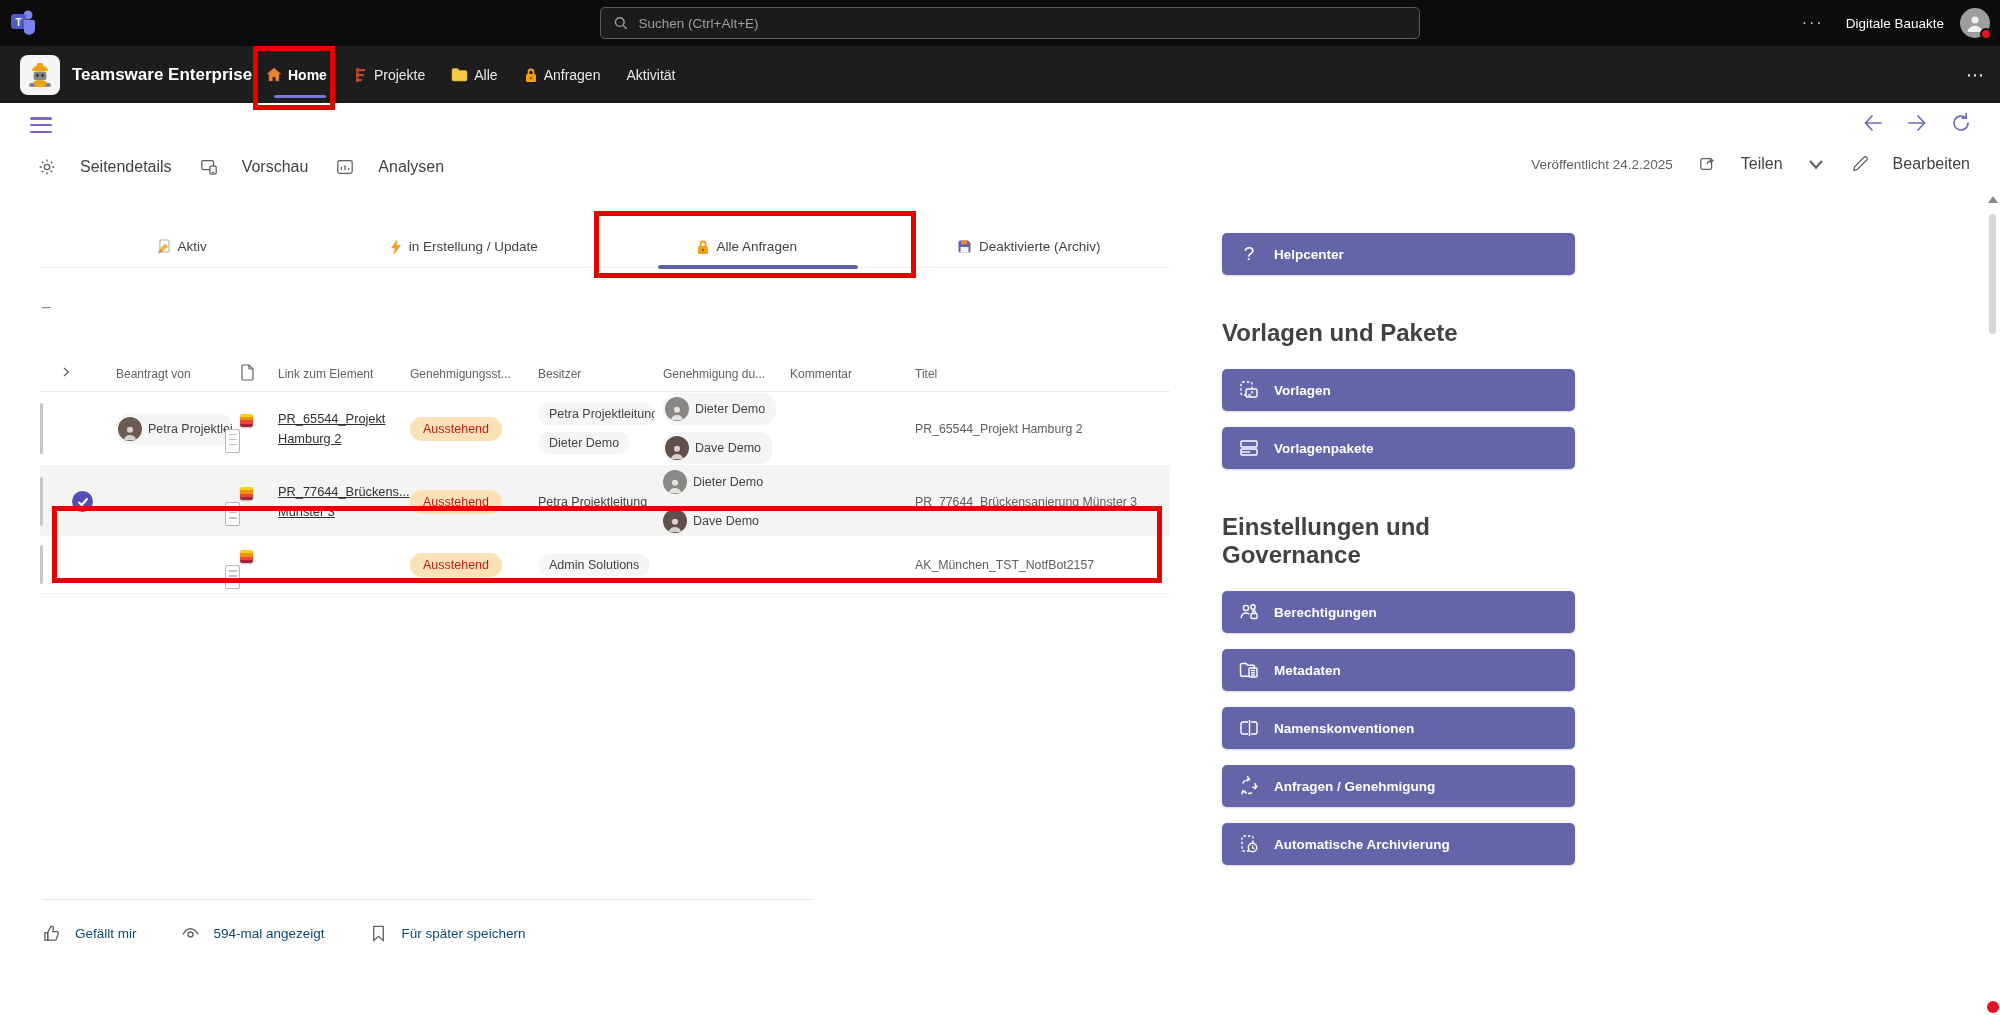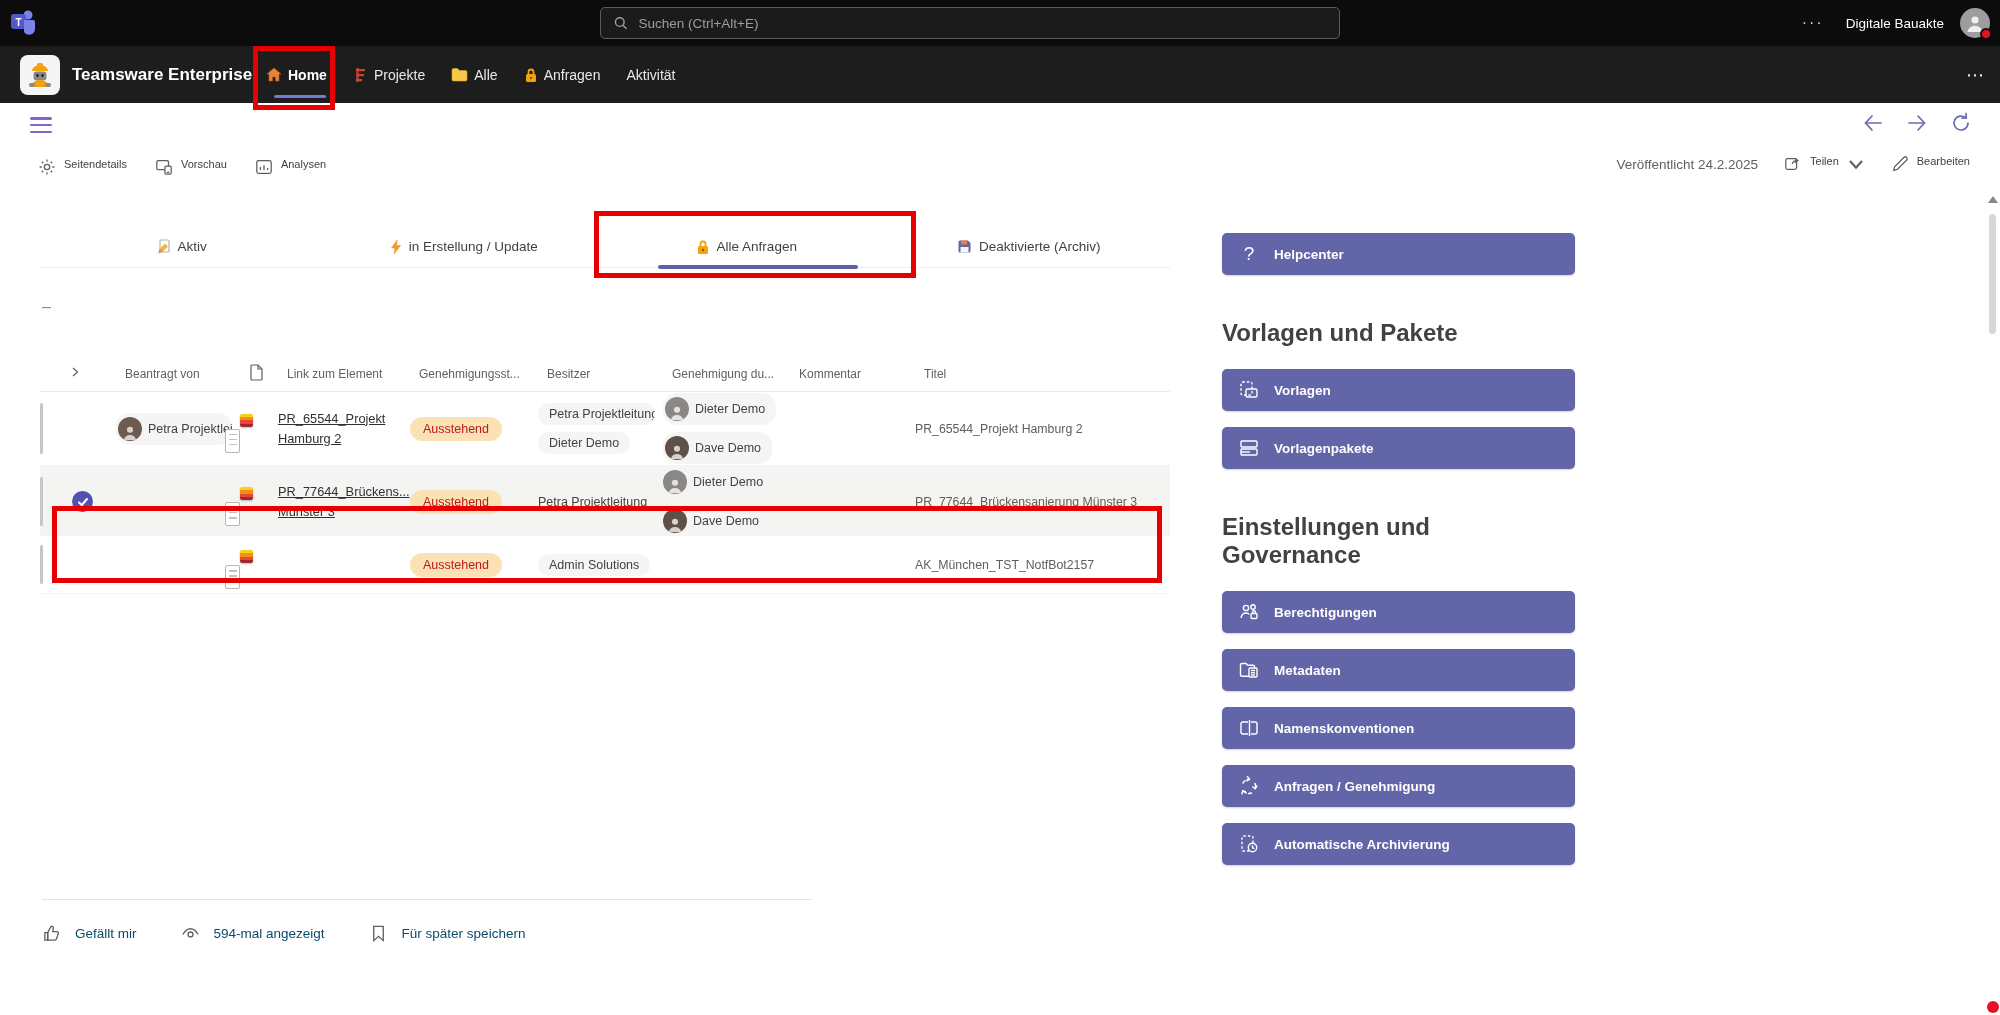--- a/index.html
+++ b/index.html
@@ -3,21 +3,21 @@
 <meta charset="utf-8">
 <style>
   * { margin:0; padding:0; box-sizing:border-box; }
   html,body { width:2000px; height:1015px; }
   body { font-family:"Liberation Sans", sans-serif; background:#fff; overflow:hidden; position:relative; }
   #screen { position:absolute; inset:0; width:2000px; height:1015px; background:#fff; }
 
   
   .top-bar { position:absolute; left:0; top:0; width:2000px; height:46px; background:#0c0c0c; }
   .teams-logo { position:absolute; left:10px; top:8px; width:26px; height:28px; }
-  .search-box { position:absolute; left:600px; top:7px; width:740px; height:32px; background:#1b1b1b;
+  .search-box { position:absolute; left:600px; top:7px; width:820px; height:32px; background:#1b1b1b;
     border:1px solid #5c5c5c; border-radius:5px; display:flex; align-items:center; padding:0 12px; gap:10px; }
   .search-box input { background:transparent; border:none; outline:none; color:#cfcfcf; font-size:13.5px; width:100%; font-family:inherit; }
   .search-box input::placeholder { color:#9d9d9d; }
   .topbar-right { position:absolute; right:10px; top:0; height:46px; display:flex; align-items:center; gap:16px; }
   .topbar-more { color:#cfcfcf; font-size:16px; letter-spacing:2px; padding:0 6px; cursor:default; }
   .tenant-label { color:#ffffff; font-size:13.5px; }
   .tenant-avatar { position:relative; width:30px; height:30px; border-radius:50%; background:#9d9d9d; display:flex; align-items:center; justify-content:center; overflow:visible; }
   .tenant-avatar svg { width:20px; height:20px; }
   .presence-dot { position:absolute; right:-2px; bottom:-2px; width:12px; height:12px; border-radius:50%; background:#e81123; border:2px solid #0c0c0c; }
 
@@ -31,39 +31,39 @@
   .header-tab.active .tab-underline { position:absolute; left:50%; transform:translateX(-42%); bottom:5px; width:52px; height:3px; background:#7679d4; border-radius:2px; }
   .header-more { position:absolute; right:14px; top:0; height:57px; display:flex; align-items:center; color:#e8e8e8; font-size:18px; letter-spacing:2px; }
 
   
   .hamburger { position:absolute; left:30px; top:117px; width:22px; height:16px; display:flex; flex-direction:column; justify-content:space-between; cursor:pointer; }
   .hamburger span { display:block; height:2.5px; background:#8464c8; border-radius:2px; }
   .nav-arrows { position:absolute; right:28px; top:112px; display:flex; align-items:center; gap:22px; color:#6a6bb3; }
   .nav-arrows svg { width:22px; height:22px; cursor:pointer; }
 
   .page-toolbar { position:absolute; left:38px; top:158px; display:flex; align-items:center; gap:28px; }
-  .toolbar-item { display:flex; align-items:flex-start; gap:8px; color:#424242; font-size:11px; cursor:pointer; }
+  .toolbar-item { display:flex; align-items:flex-end; gap:24px; color:#424242; font-size:16px; cursor:pointer; }
   .toolbar-item svg { width:18px; height:18px; color:#5f5f5f; }
   .page-toolbar-right { position:absolute; right:30px; top:155px; display:flex; align-items:center; gap:26px; }
   .published-label { color:#616161; font-size:13.5px; }
   .chev-small { width:12px; height:12px; color:#616161; }
 
   
   .content-tabs { position:absolute; left:40px; top:226px; width:1130px; height:42px; display:flex; border-bottom:1px solid #f0efee; }
   .content-tab { position:relative; flex:1; display:flex; align-items:center; justify-content:center; gap:7px; font-size:13.5px; color:#424242; cursor:pointer; }
   .content-tab .ct-underline { display:none; }
   .content-tab.active .ct-underline { display:block; position:absolute; left:50%; transform:translateX(-44%); bottom:-2px; width:200px; height:4px; background:#5f61a8; border-radius:2px; }
 
   .collapse-all { position:absolute; left:42px; top:300px; width:16px; height:16px; color:#8a8886; font-size:16px; line-height:14px; cursor:pointer; }
 
   
   .req-table { position:absolute; left:40px; top:356px; width:1130px; }
   .t-grid { display:grid; grid-template-columns:14px 62px 124px 38px 132px 128px 125px 127px 125px 1fr; align-items:center; }
   .t-header { height:36px; border-bottom:1px solid #edebe9; color:#616161; font-size:12px; }
-  .t-header > div { padding-right:6px; white-space:nowrap; overflow:hidden;margin-left:9px; }
+  .t-header > div { padding-right:6px; white-space:nowrap; overflow:hidden; }
   .hdr-chev svg { width:12px; height:12px; color:#616161; }
   .hdr-doc svg { width:15px; height:17px; color:#616161; }
 
   .group-row { height:46px; border-bottom:1px solid #f0efee; cursor:pointer; }
   .group-chev svg { width:13px; height:13px; color:#616161; }
   .group-label { grid-column:3 / span 4; font-size:14px; color:#323130; padding-left:2px; }
   .group-row.approved { border-bottom:1px solid #f0efee; margin-top:16px; }
 
   .data-row { position:relative; border-bottom:1px solid #f5f4f3; align-items:center; cursor:pointer; }
   .row-1 { height:74px; }

